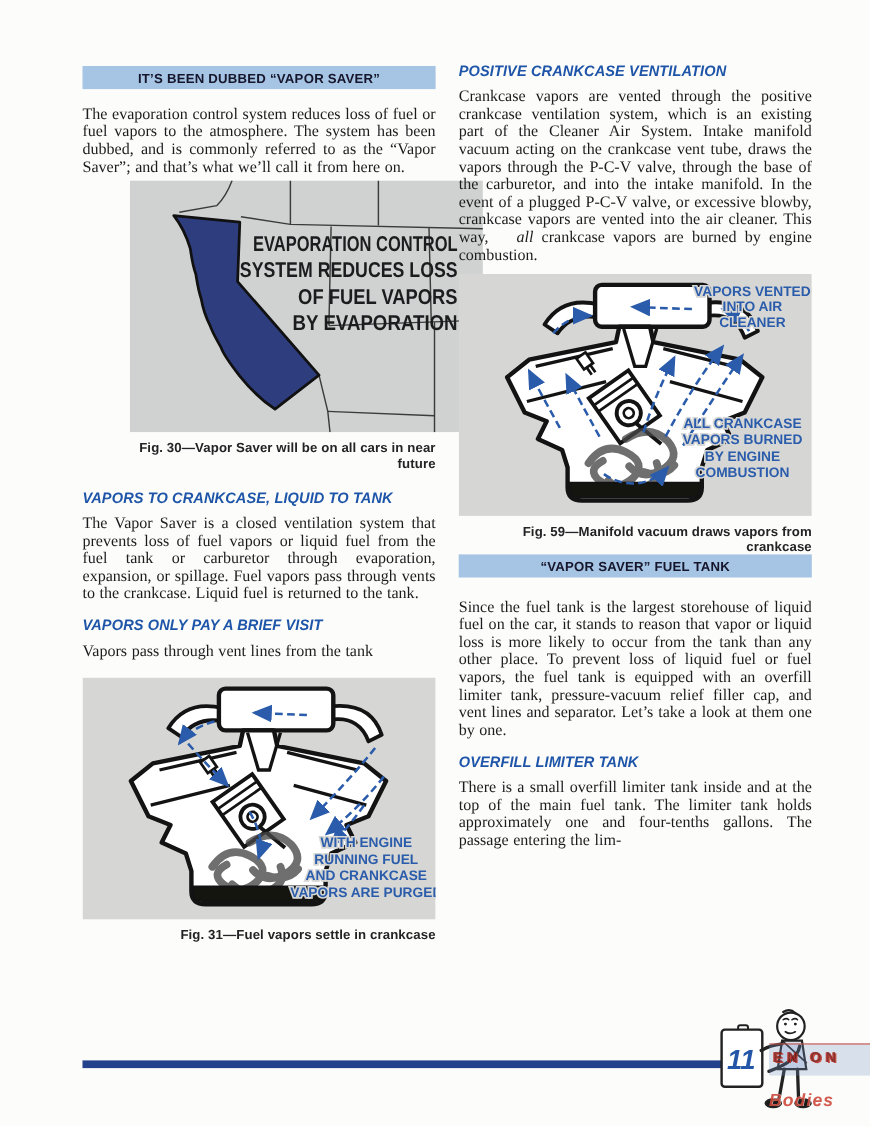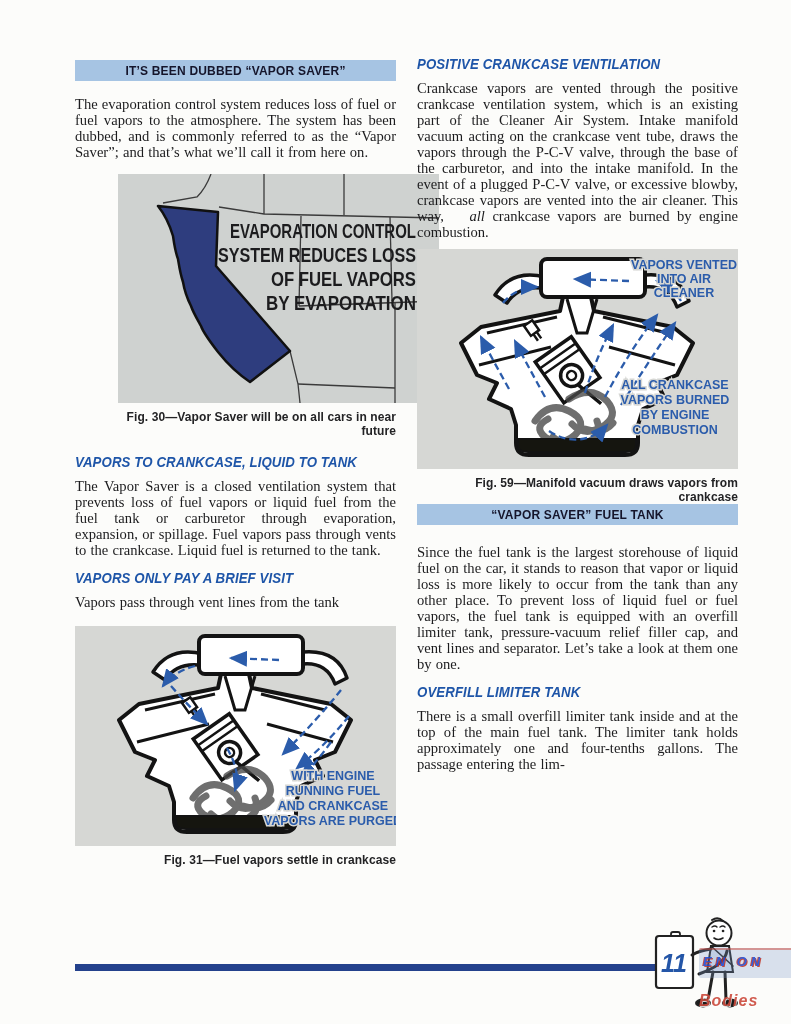--- a/index.html
+++ b/index.html
@@ -34,21 +34,21 @@
   .fig svg { display:block; }
   .fig-caption {
     font-family:Liberation Sans, sans-serif; font-weight:bold;
     font-size:12px; color:#232325; text-align:right; margin-top:7px;
     letter-spacing:0.1px;
   }
   .em-word { font-style:italic;margin-left:18px; }
 
   
   .mt-intro   { margin-top:15px; }
-  .mt-map     { margin-top:14px;padding-left:43px; }
+  .mt-map     { margin-top:4px;padding-left:43px; }
   .mt-sub1    { margin-top:17px; }
   .mt-para    { margin-top:8px; }
   .mt-sub2    { margin-top:13px; }
   .mt-fig31   { margin-top:16px; }
   .mt-sub-r   { margin-top:10px; }
   .mt-fig32   { margin-top:9px; }
   .mt-bar-r   { }
   .mt-para-r  { margin-top:19px; }
   .mt-sub-r2  { margin-top:13px; }
 
@@ -60,21 +60,21 @@
   .watermark {
     position:absolute; left:699px; top:948px; width:100px;
     font-family:"Liberation Sans", sans-serif; opacity:0.9;
   }
   .wm-band {
     background:rgba(120,150,200,0.30);
     border-top:2px solid rgba(200,70,55,0.55);
     padding:2px 4px 8px; border-radius:2px;
   }
   .wm-band span {
-    color:#1d4ed8; font-weight:bold; font-style:italic; font-size:13px;
+    color:#7f1d1d; font-weight:bold; font-size:13px;
     letter-spacing:4px; white-space:nowrap;
     text-shadow:1px 1px 0 #c0392b, -1px 0 0 #c0392b;
   }
   .wm-bodies {
     margin-top:14px; color:#cc4a3c; font-weight:bold; font-style:italic;
     font-size:16px; letter-spacing:1px; white-space:nowrap;
     text-shadow:0.5px 0.5px 0 rgba(255,255,255,0.9);
   }
 </style>
 </head>

